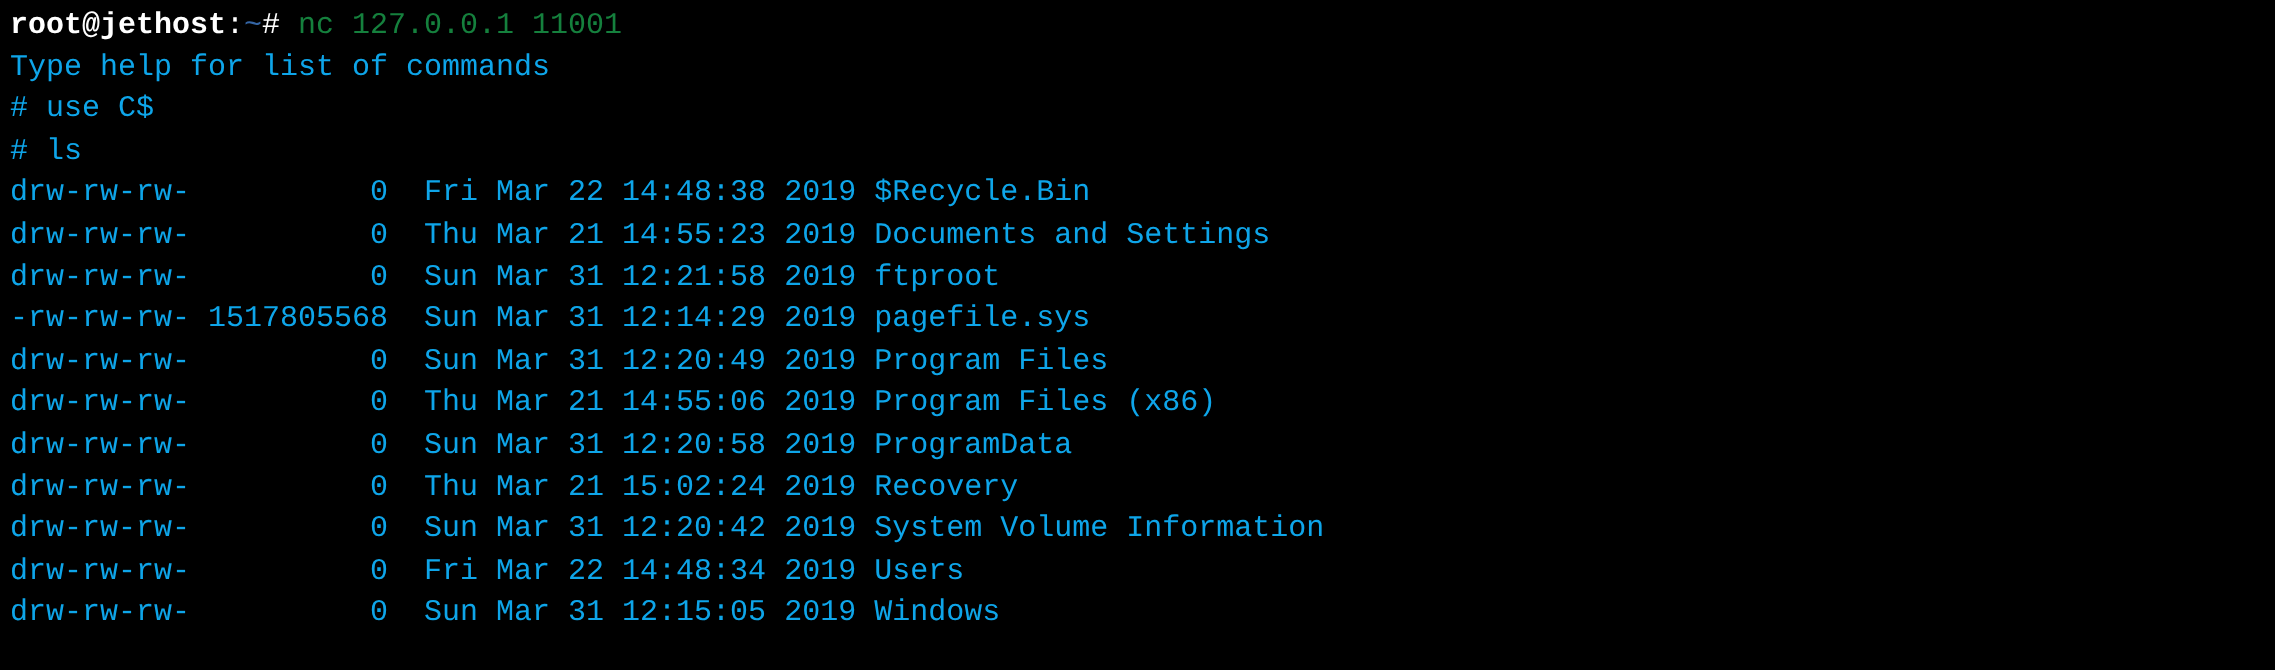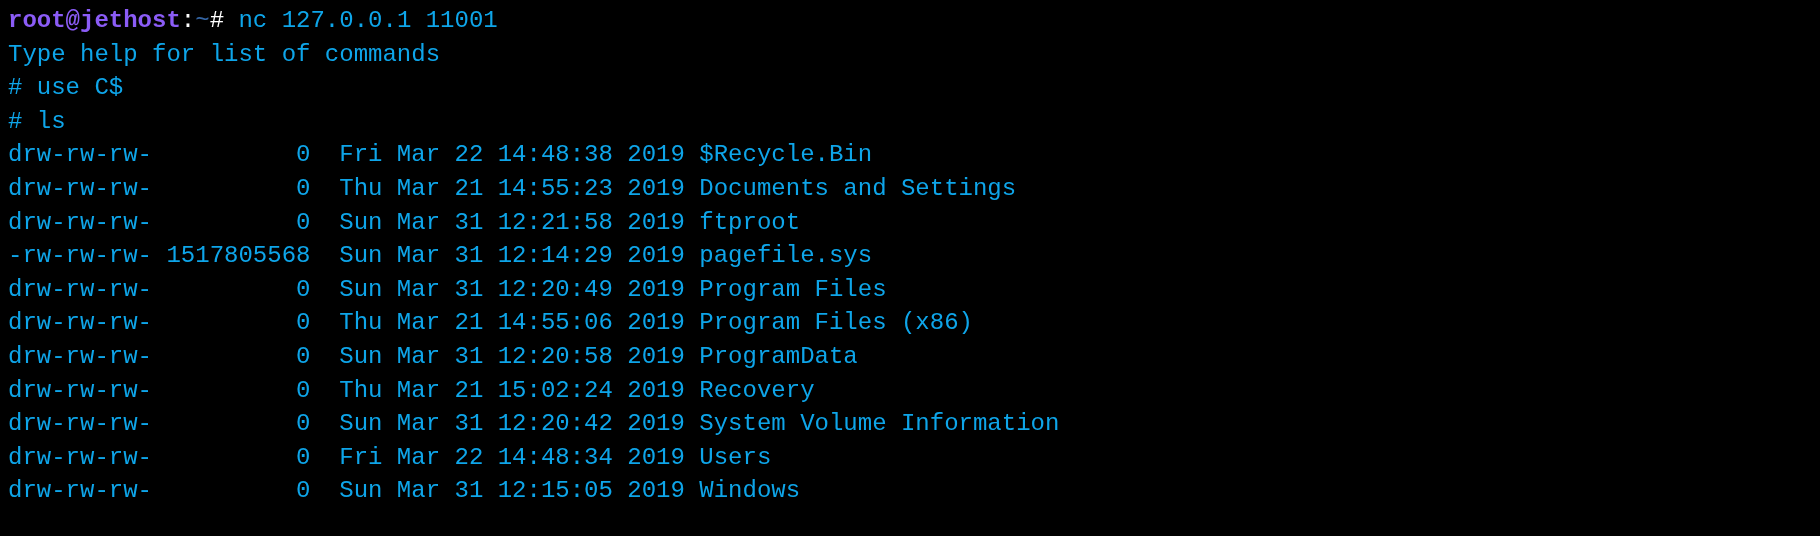--- a/index.html
+++ b/index.html
@@ -15,31 +15,31 @@
       line-height: 1.4;
       padding: 4px 8px;
       width: 1820px;
       height: 536px;
       overflow: hidden;
     }
     .terminal {
       white-space: pre;
     }
     .prompt-user {
-      color: #8b5cf6;
+      color: #ffffff;
       font-weight: bold;
     }
     .prompt-host {
       color: #3465a4;
     }
     .prompt-symbol {
       color: #ffffff;
     }
     .command {
-      color: #0ea5e9;
+      color: #15803d;
     }
     .output {
       color: #0ea5e9;
     }
     .row {
       display: block;
     }
   </style>
 </head>
 <body>

